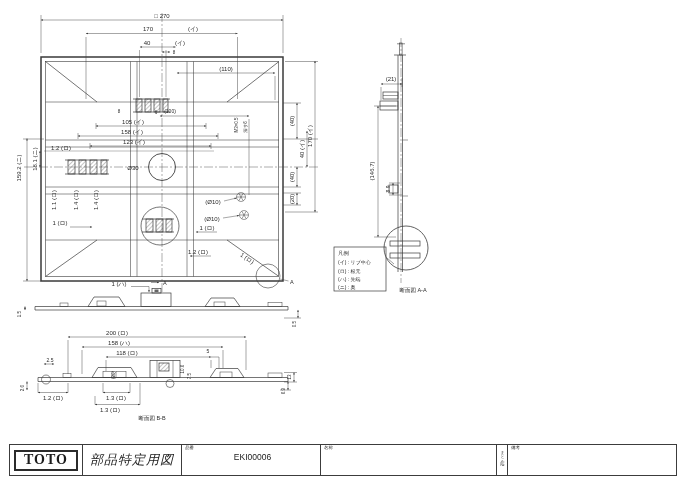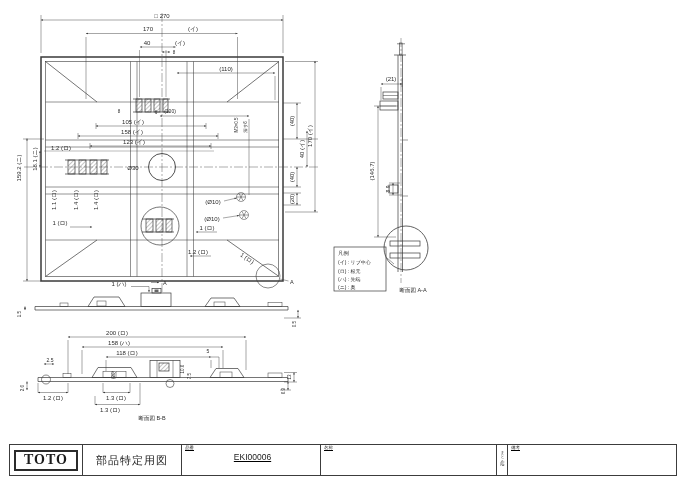--- a/index.html
+++ b/index.html
@@ -13,22 +13,22 @@
   svg text.t55{font-size:5.5px;}
   
   .tb{position:absolute;left:9px;top:444px;width:668px;height:32px;border:1.5px solid #3c3c3c;
       display:flex;box-sizing:border-box;background:#fff;}
   .tb-c{border-right:1px solid #3c3c3c;box-sizing:border-box;position:relative;}
   .tb-logo-wrap{width:73px;display:flex;align-items:center;justify-content:center;}
   .tb-logo-box{border:2px solid #2b2b2b;width:60px;height:17px;display:flex;align-items:center;justify-content:center;}
   .tb-logo-box span{font-family:"Liberation Serif","DejaVu Serif",serif;font-weight:bold;font-size:14px;
       letter-spacing:1px;color:#1c1c1c;line-height:1;}
   .tb-doc{width:99px;display:flex;align-items:center;justify-content:center;
-      font-size:11px;color:#222;letter-spacing:1px;}
-  .tb-field{padding:1px 0 0 3px;text-decoration:underline;}
+      font-size:13px;color:#222;letter-spacing:1px;font-style:italic;}
+  .tb-field{padding:1px 0 0 3px;}
   .tb-part{width:139px;}
   .tb-name{width:176px;}
   .tb-narrow{width:11px;}
   .tb-remarks{flex:1;border-right:none;}
   .tb-label{font-size:4.5px;color:#333;line-height:1;}
   .tb-value{font-size:8.5px;color:#222;text-align:center;margin-top:2px;line-height:1;}
   .tb-vert{writing-mode:vertical-rl;font-size:4px;color:#333;line-height:1;margin:1px auto 0 auto;
       text-align:center;height:22px;}
 </style>
 </head>

